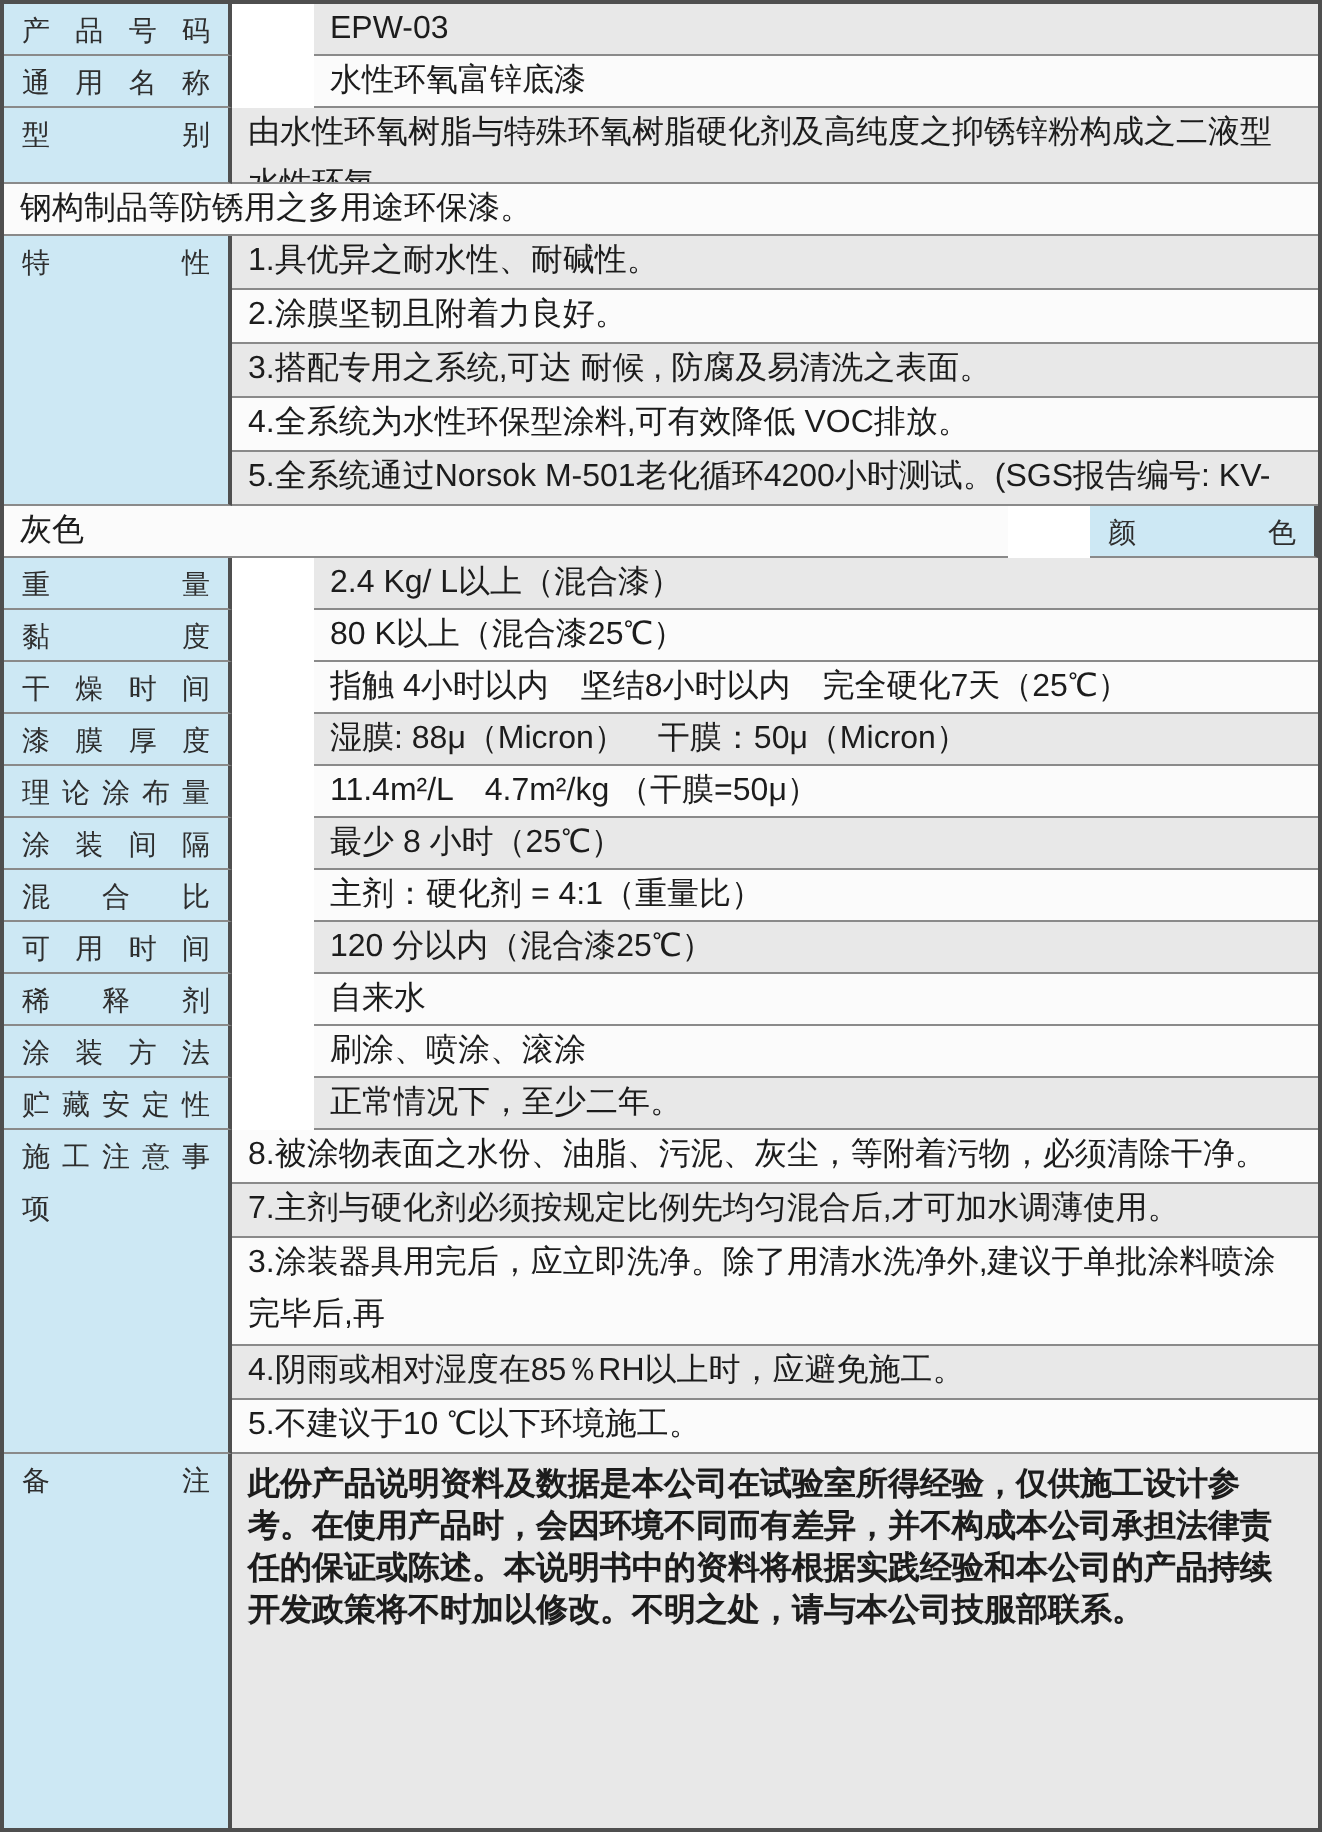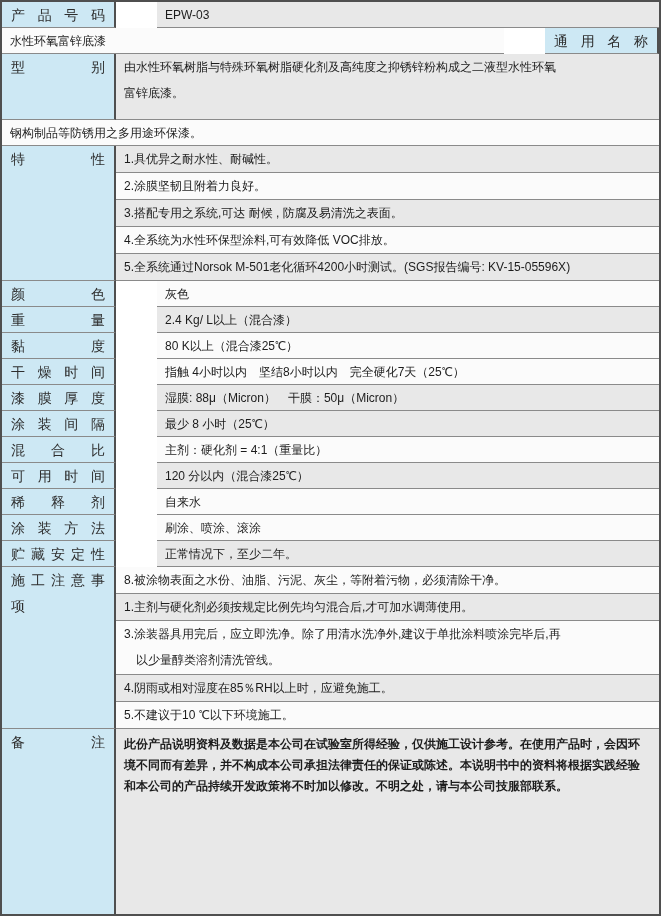--- a/index.html
+++ b/index.html
@@ -10,37 +10,37 @@
   .spec-table {
     box-sizing: border-box;
     width: 661px; height: 916px;
     display: flex; flex-direction: column;
     border: 2px solid var(--border-dark, #4f4f4f);
     background: #ffffff;
   }
   .row { display: flex; flex: 0 0 auto; align-items: stretch; }
   .row.grow { flex: 1 1 auto; }
   .row-h1 { height: 26px; gap: 41px; }
-  .row-h2 { height: 66px; }
+  .row-h2 { height: 38px; }
   .cell { box-sizing: border-box; overflow: hidden; }
   .label {
     flex: 0 0 114px; width: 114px;
     background: var(--label-bg, #cde8f4);
     border-right: 2px solid var(--border-dark, #4f4f4f);
     border-bottom: 1px solid var(--border-light, #8a8a8a);
     padding: 0 9px;
     font-size: 14px; line-height: 26px;
     color: var(--label-text, #2e2e2e);
     text-align: justify; text-align-last: justify;
   }
   .value, .item {
     flex: 1 1 auto;
     border-bottom: 1px solid var(--border-light, #8a8a8a);
     padding: 0 8px;
-    font-size: 12px; line-height: 26px;
+    font-size: 16px; line-height: 26px;
     color: var(--text, #1c1c1c);
     white-space: pre-wrap;
   }
   .vstack { flex: 1 1 auto; display: flex; flex-direction: column; border-radius: 13px; }
   .vstack .item { flex: 0 0 auto; }
   .ih1 { height: 27px; }
   .ih2 { height: 54px; }
   .g { background: var(--row-shade-gray, #e8e8e8); }
   .w { background: var(--row-shade-white, #fbfbfb); }
   .remark { line-height: 21px; padding-top: 5px; font-weight: bold; }
@@ -50,22 +50,22 @@
 <body>
 
 <div class="spec-table">
 
   <div class="row row-h1">
     <div class="cell label">产 品 号 码</div>
     <div class="cell value g">EPW-03</div>
   </div>
 
   <div class="row row-h1">
+    <div class="cell label">通 用 名 称</div>
     <div class="cell value w">水性环氧富锌底漆</div>
-    <div class="cell label">通 用 名 称</div>
   </div>
 
   <div class="row row-h2">
     <div class="cell label">型 别</div>
     <div class="cell value g">由水性环氧树脂与特殊环氧树脂硬化剂及高纯度之抑锈锌粉构成之二液型水性环氧
 富锌底漆。</div>
   </div>
 
   <div class="row row-h1">
     <div class="cell value w">钢构制品等防锈用之多用途环保漆。</div>
@@ -76,22 +76,22 @@
     <div class="vstack">
       <div class="cell item g ih1">1.具优异之耐水性、耐碱性。</div>
       <div class="cell item w ih1">2.涂膜坚韧且附着力良好。</div>
       <div class="cell item g ih1">3.搭配专用之系统,可达 耐候 , 防腐及易清洗之表面。</div>
       <div class="cell item w ih1">4.全系统为水性环保型涂料,可有效降低 VOC排放。</div>
       <div class="cell item g ih1">5.全系统通过Norsok M-501老化循环4200小时测试。(SGS报告编号: KV-15-05596X)</div>
     </div>
   </div>
 
   <div class="row row-h1">
+    <div class="cell value w">灰色</div>
     <div class="cell label">颜 色</div>
-    <div class="cell value w">灰色</div>
   </div>
 
   <div class="row row-h1">
     <div class="cell label">重 量</div>
     <div class="cell value g">2.4 Kg/ L以上（混合漆）</div>
   </div>
 
   <div class="row row-h1">
     <div class="cell label">黏 度</div>
     <div class="cell value w">80 K以上（混合漆25℃）</div>
@@ -101,20 +101,24 @@
   <div class="row row-h1">
     <div class="cell label">干 燥 时 间</div>
     <div class="cell value w">指触 4小时以内　坚结8小时以内　完全硬化7天（25℃）</div>
   </div>
 
   <div class="row row-h1">
     <div class="cell label">漆 膜 厚 度</div>
     <div class="cell value g">湿膜: 88μ（Micron）　干膜：50μ（Micron）</div>
   </div>
 
+  <div class="row row-h1">
+    <div class="cell label">理 论 涂 布 量</div>
+    <div class="cell value w">11.4m²/L　4.7m²/kg （干膜=50μ）</div>
+  </div>
 
   <div class="row row-h1">
     <div class="cell label">涂 装 间 隔</div>
     <div class="cell value g">最少 8 小时（25℃）</div>
   </div>
 
   <div class="row row-h1">
     <div class="cell label">混 合 比</div>
     <div class="cell value w">主剂：硬化剂 = 4:1（重量比）</div>
   </div>
@@ -137,21 +141,21 @@
 
   <div class="row row-h1">
     <div class="cell label">贮 藏 安 定 性</div>
     <div class="cell value g">正常情况下，至少二年。</div>
   </div>
 
   <div class="row">
     <div class="cell label">施 工 注 意 事 项</div>
     <div class="vstack">
       <div class="cell item w ih1">8.被涂物表面之水份、油脂、污泥、灰尘，等附着污物，必须清除干净。</div>
-      <div class="cell item g ih1">1.主剂与硬化剂必须按规定比例先均匀混合后,才可加水调薄使用。</div>
+      <div class="cell item g ih1">7.主剂与硬化剂必须按规定比例先均匀混合后,才可加水调薄使用。</div>
       <div class="cell item w ih2">3.涂装器具用完后，应立即洗净。除了用清水洗净外,建议于单批涂料喷涂完毕后,再
 　以少量醇类溶剂清洗管线。</div>
       <div class="cell item g ih1">4.阴雨或相对湿度在85％RH以上时，应避免施工。</div>
       <div class="cell item w ih1">5.不建议于10 ℃以下环境施工。</div>
     </div>
   </div>
 
   <div class="row grow">
     <div class="cell label">备 注</div>
     <div class="cell value g remark">此份产品说明资料及数据是本公司在试验室所得经验，仅供施工设计参考。在使用产品时，会因环境不同而有差异，并不构成本公司承担法律责任的保证或陈述。本说明书中的资料将根据实践经验和本公司的产品持续开发政策将不时加以修改。不明之处，请与本公司技服部联系。</div>

